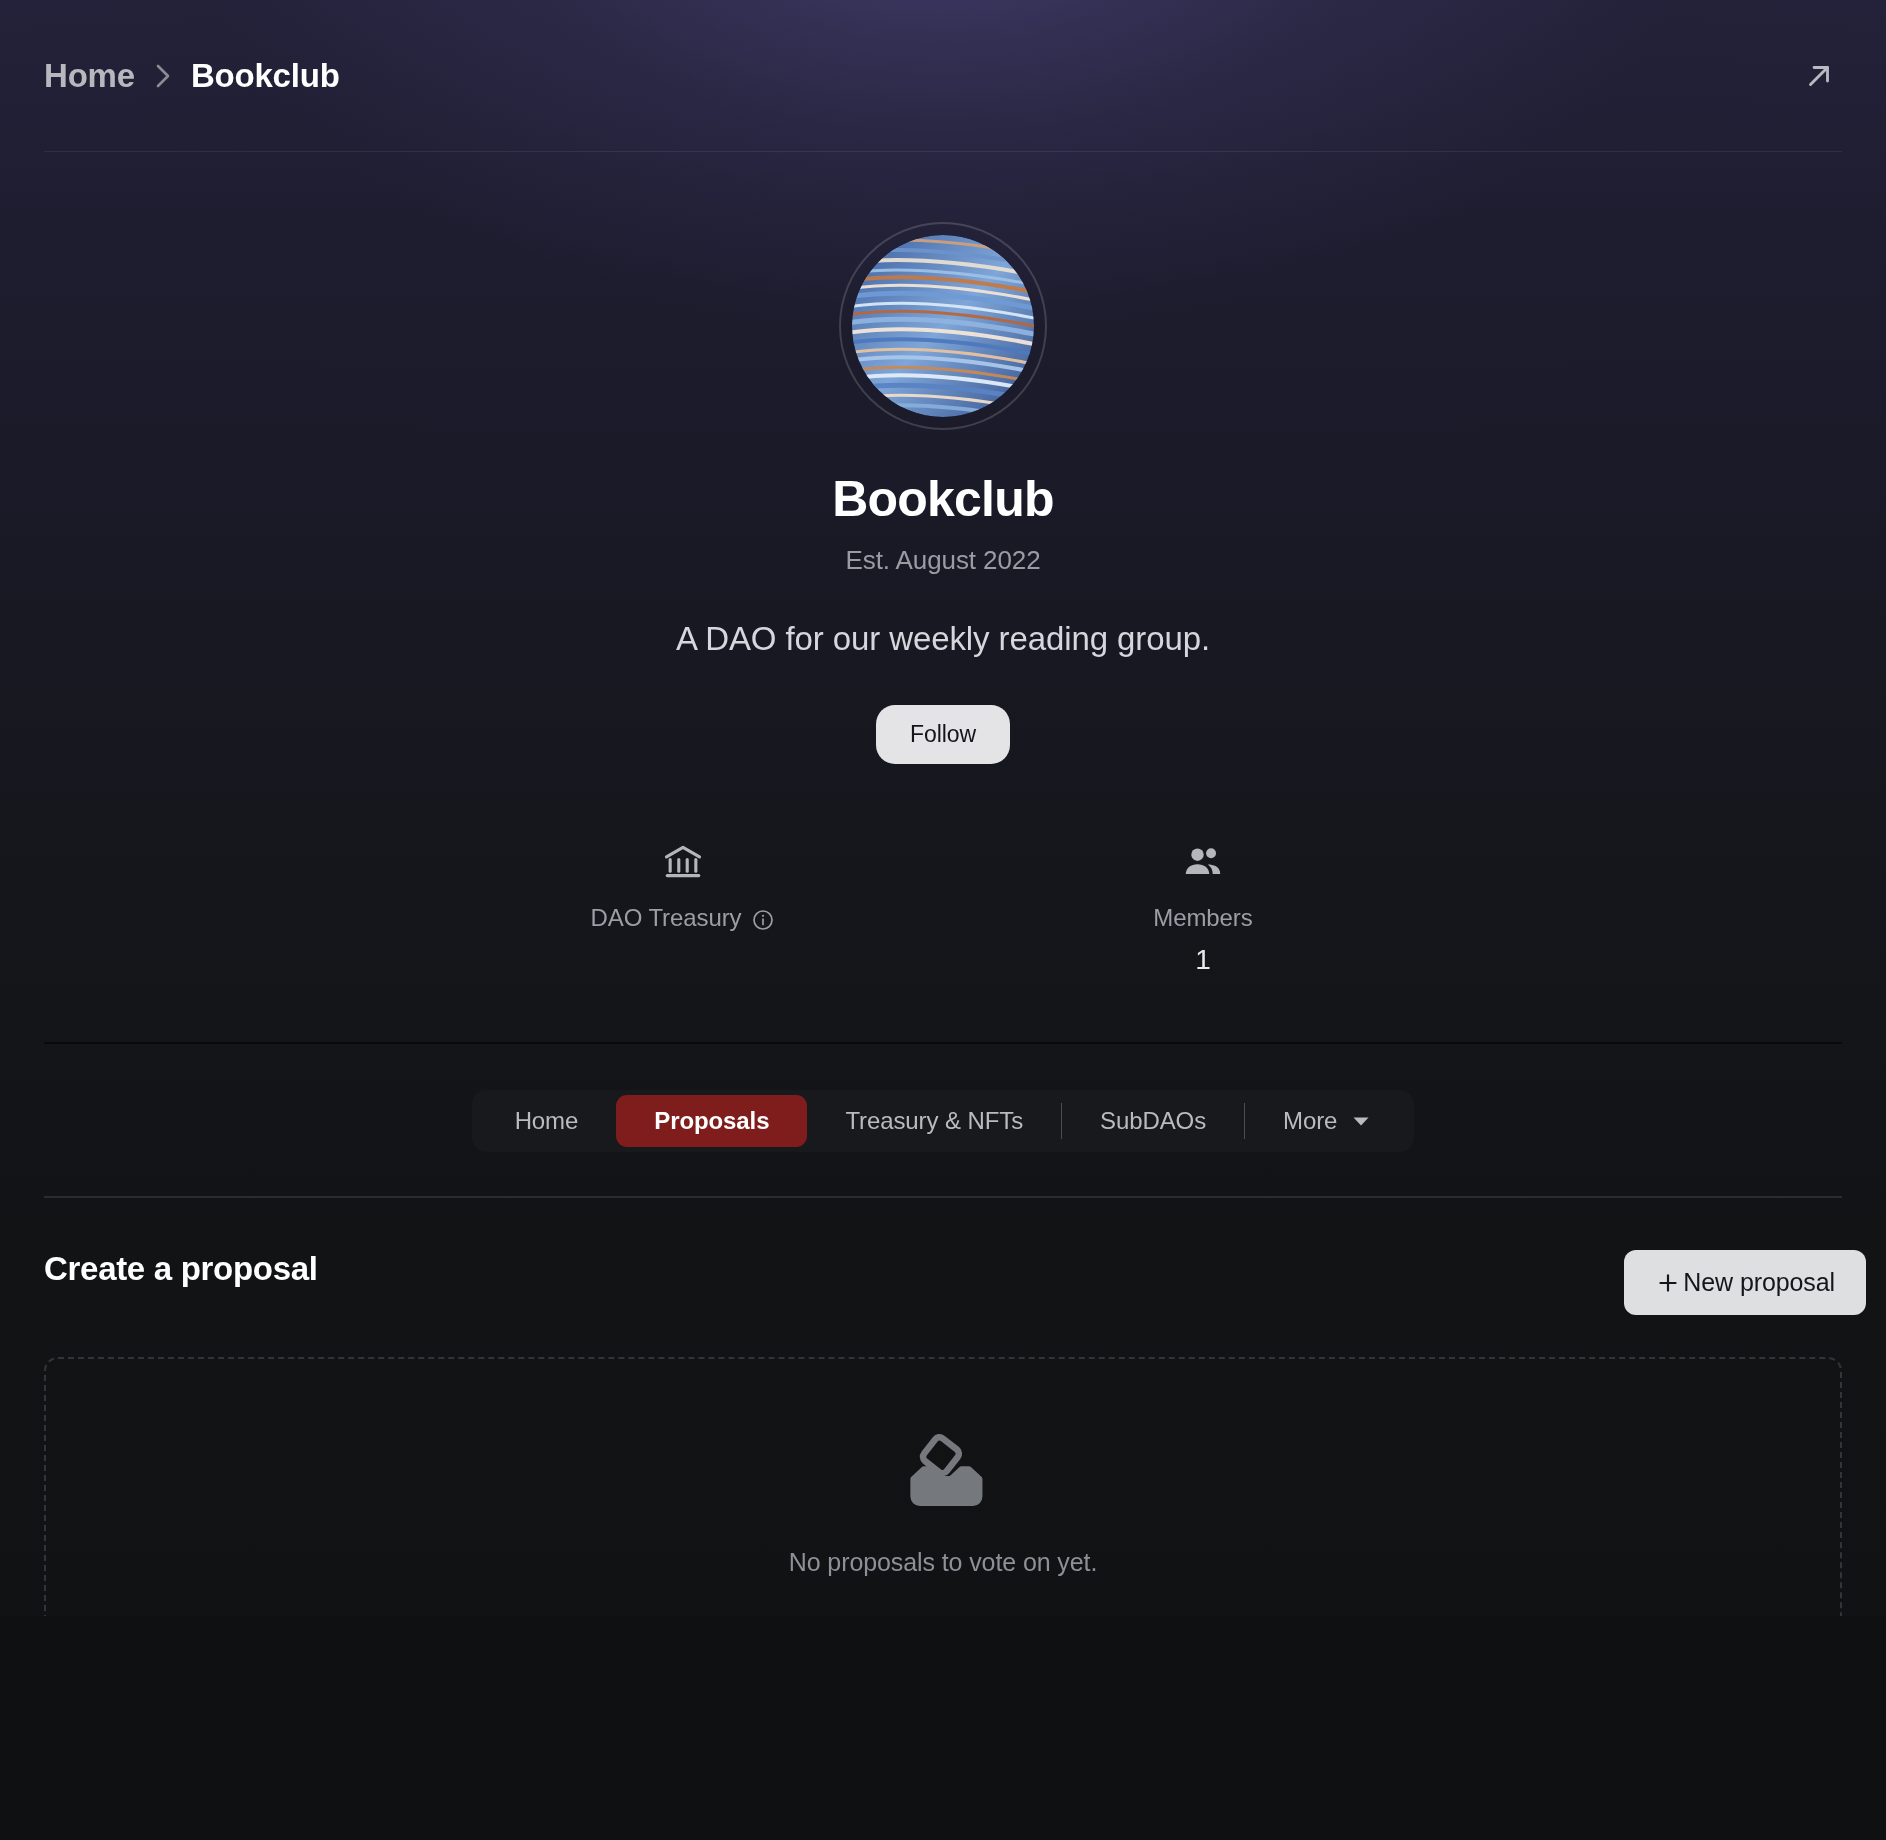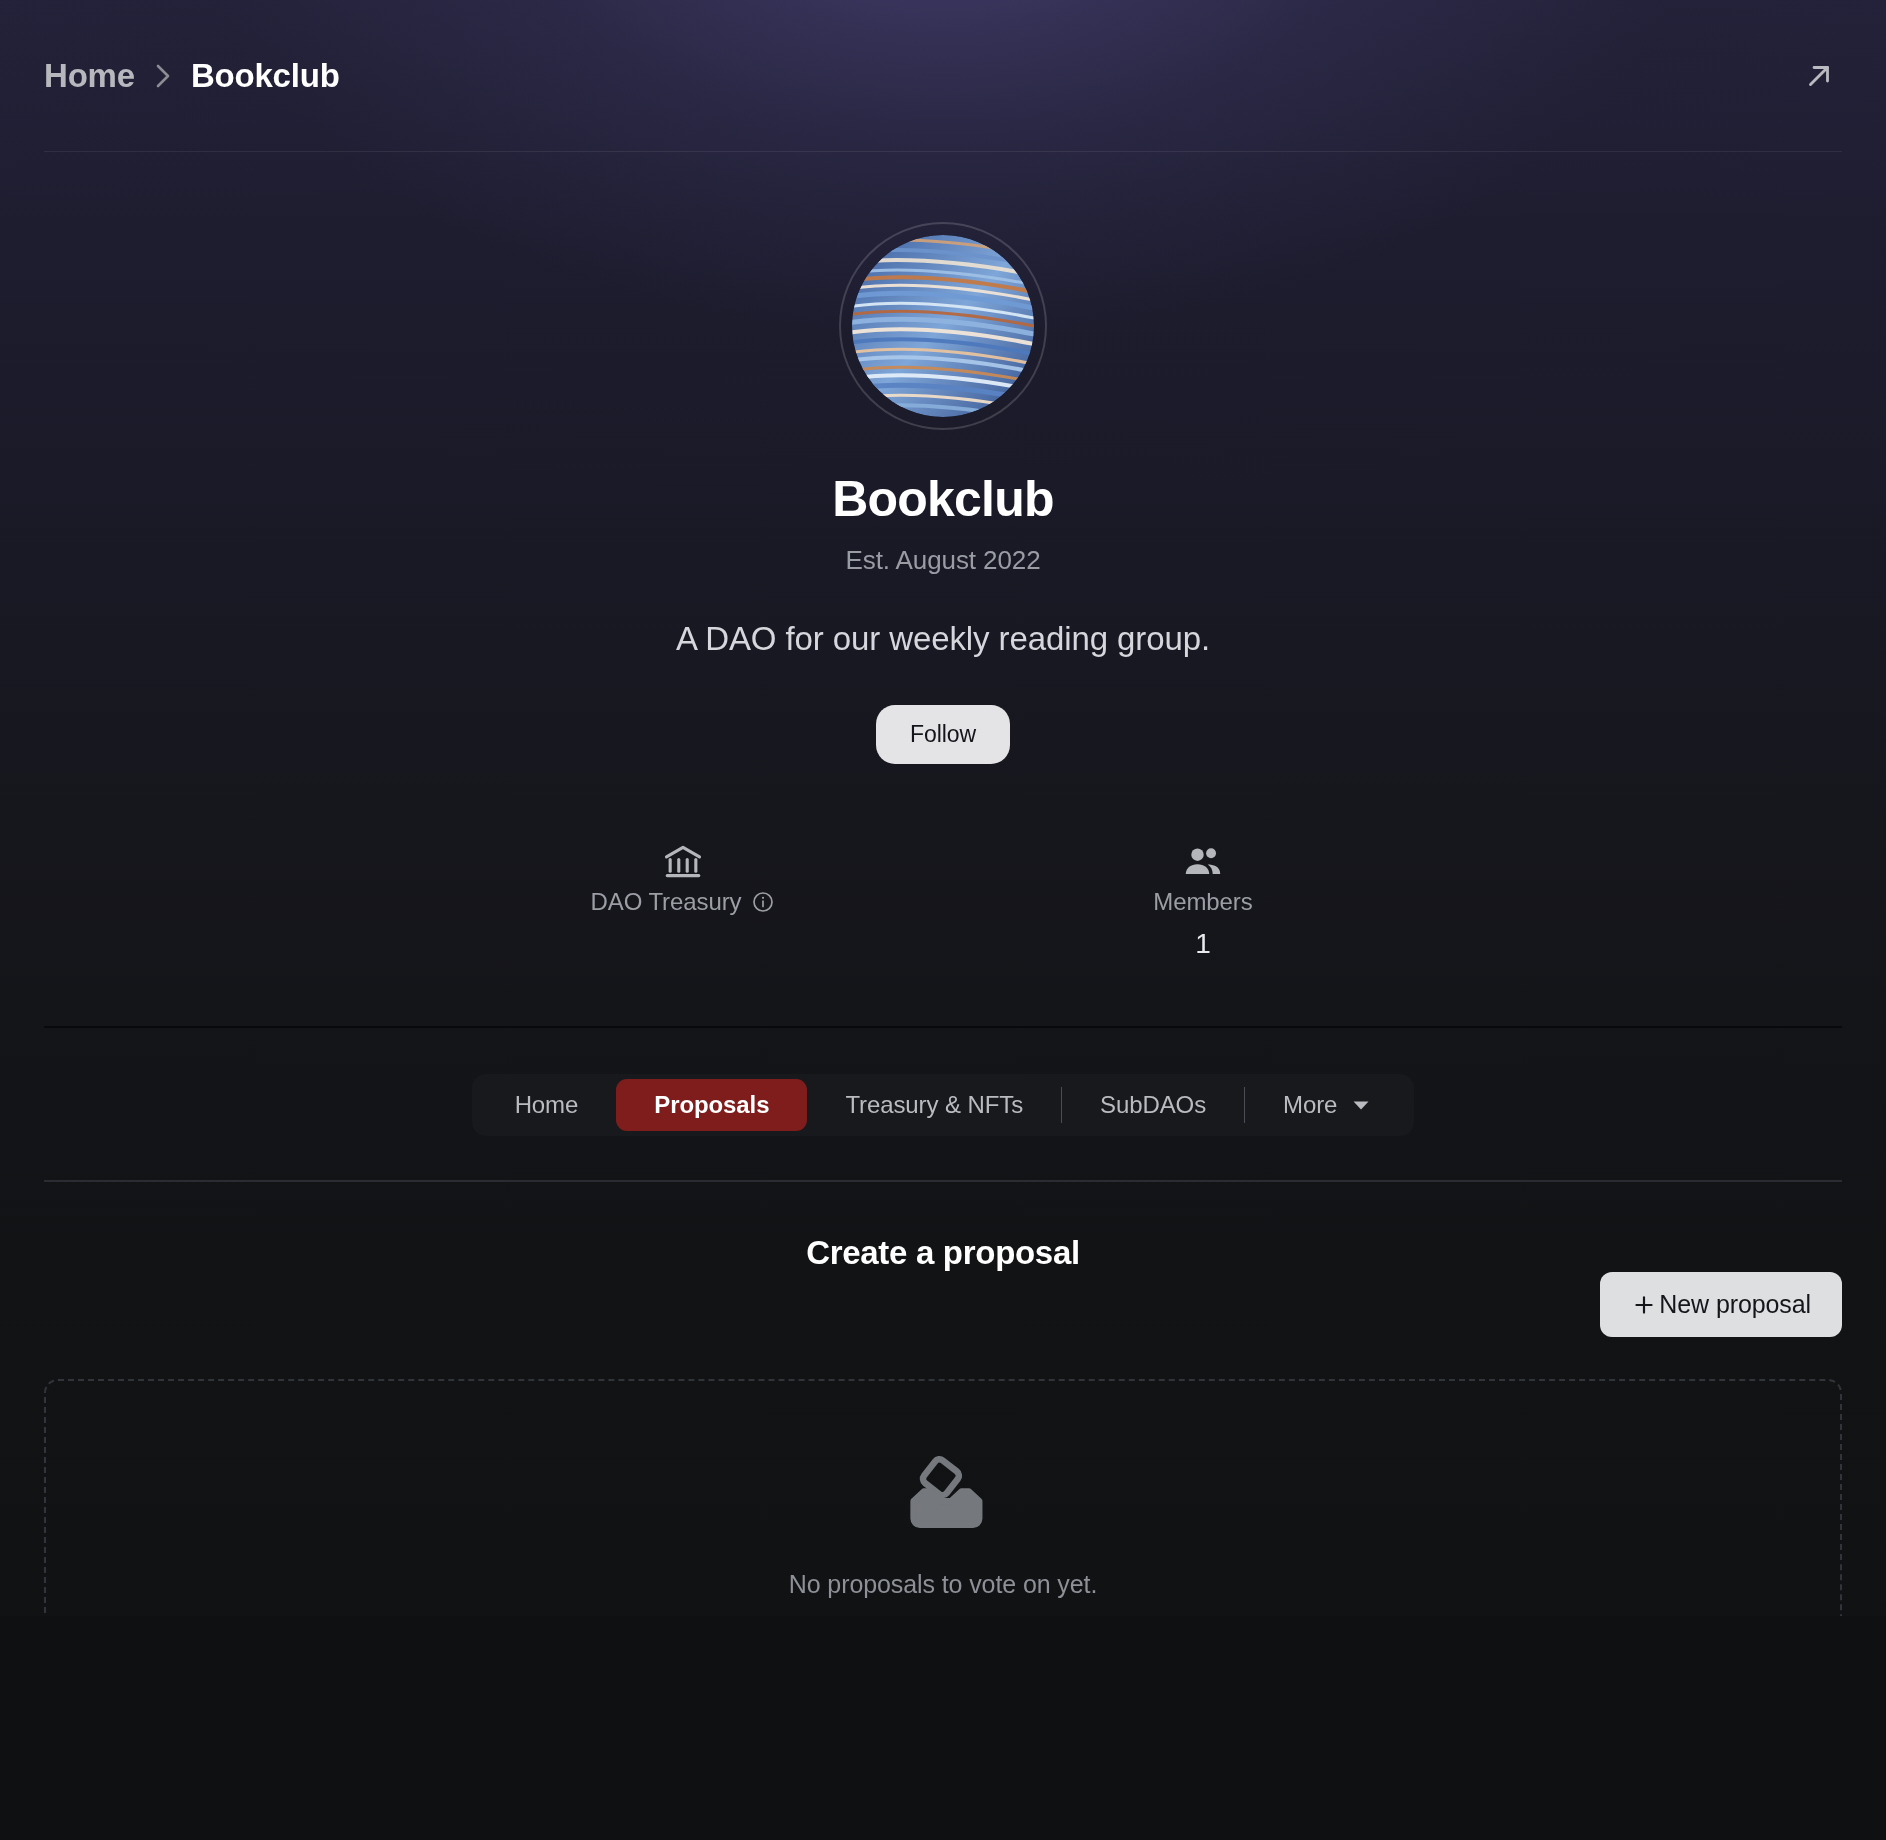--- a/index.html
+++ b/index.html
@@ -133,24 +133,25 @@
     gap: 0;
   }
   .stat {
     display: flex;
     flex-direction: column;
     align-items: center;
     width: 520px;
   }
   .stat-icon { color: #b4b6bb; height: 52px; display: flex; align-items: center; }
   .stat-label {
+    margin-top: 16px;
     font-size: 24px;
     color: #9c9ea6;
     display: flex;
-    align-items: center;
+    align-items: flex-end;
     gap: 10px;
     letter-spacing: -0.1px;
   }
   .info-icon { display: inline-flex; color: #9c9ea6; cursor: pointer; }
   .stat-value-mono {
     margin-top: 12px;
     font-family: "DejaVu Sans Mono", monospace;
     font-size: 33px;
     color: #e9eaec;
     letter-spacing: 0.5px;
@@ -211,23 +212,21 @@
 
   .rule-light {
     margin: 44px 44px 0 44px;
     height: 2px;
     background: #292d32;
   }
 
   
   .section-head {
     display: flex;
-    align-items: center;
-    padding: 52px 44px 0 44px;
-    flex-direction: column;
+    padding: 52px 20px 0 44px;
   }
   .section-title {
     font-size: 33px;
     font-weight: 700;
     color: #ffffff;
     letter-spacing: -0.3px;
   }
   .new-proposal-btn {
     margin-left: auto;
     display: flex;

